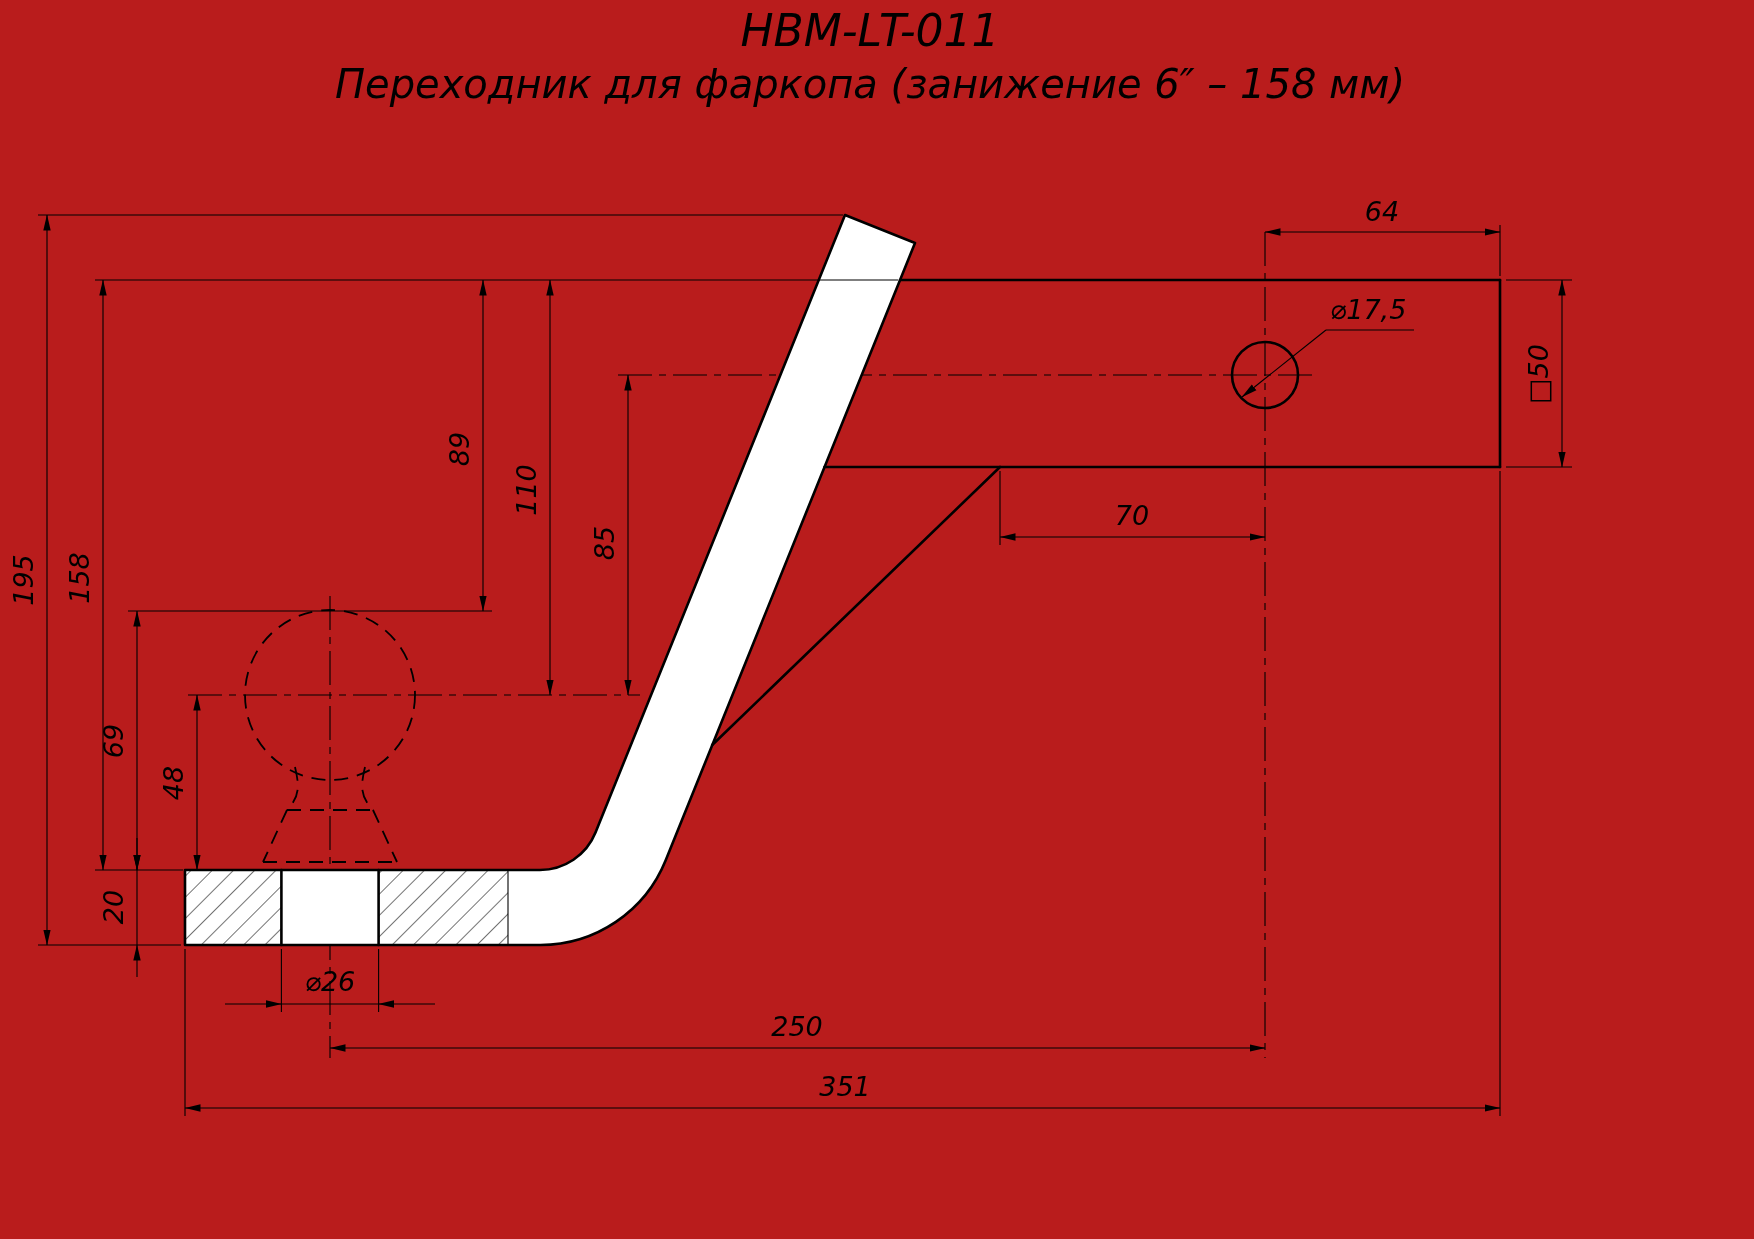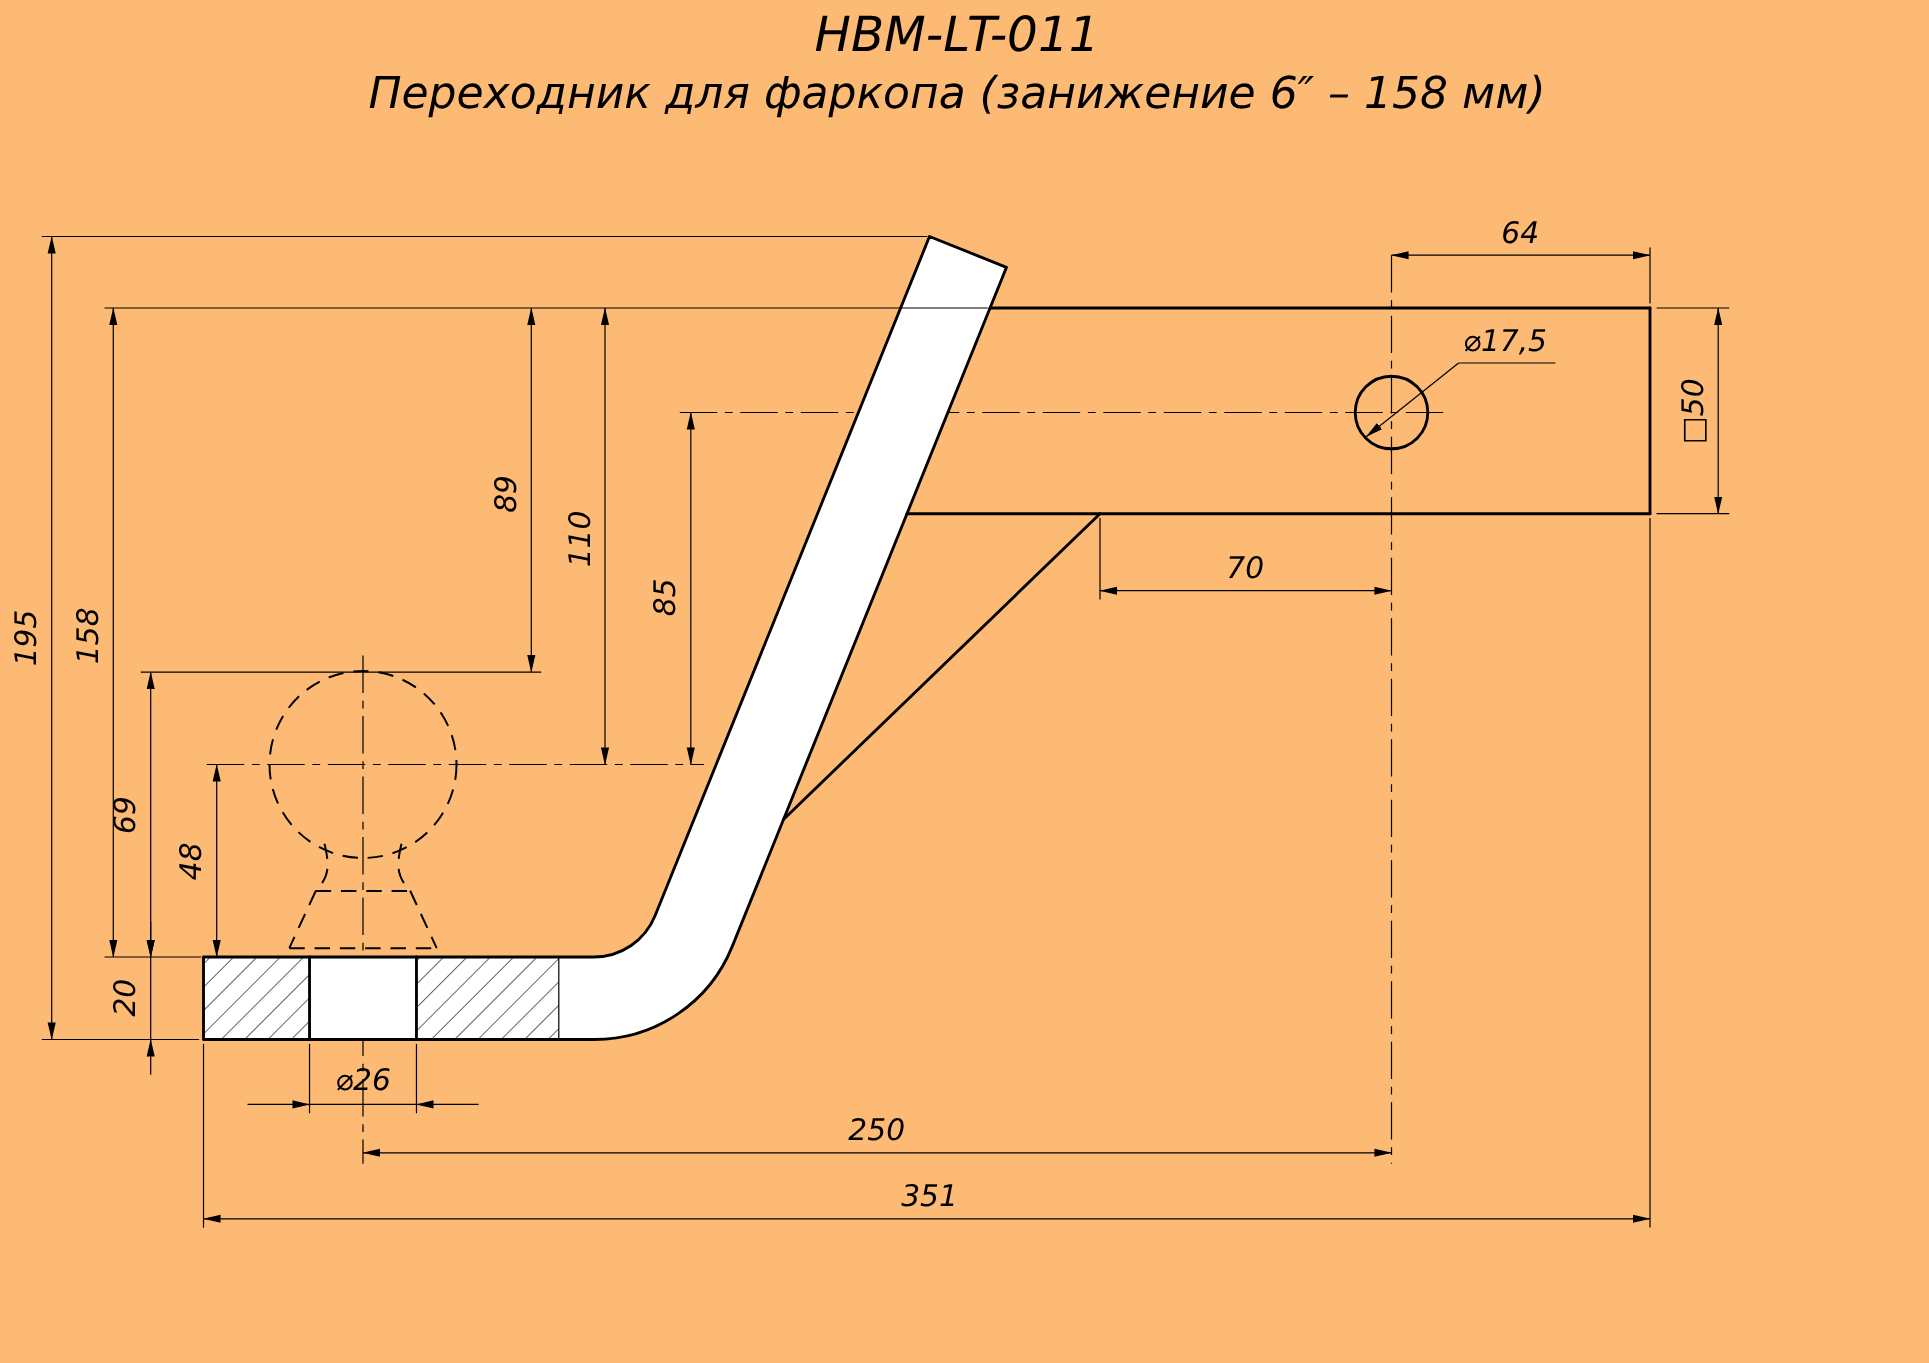--- a/index.html
+++ b/index.html
@@ -1,19 +1,19 @@
 <!DOCTYPE html>
 <html><head>
 <meta charset="utf-8">
 <style>
   html,body{margin:0;padding:0;background:#ffffff;}
   .page{
     position:relative;
     width:1754px;height:1239px;
-    background:#fdba74;
+    background:#b91c1c;
     font-family:"DejaVu Sans", sans-serif;
     overflow:hidden;
   }
   svg{display:block;}
   
   .o   {stroke:#000;stroke-width:2.6;fill:none;stroke-linecap:round;stroke-linejoin:round;}
   .of  {stroke:#000;stroke-width:2.6;fill:#fff;stroke-linejoin:round;}
   .t   {stroke:#000;stroke-width:1.1;fill:none;}
   .dash{stroke:#000;stroke-width:1.8;fill:none;stroke-dasharray:14 9;stroke-linecap:butt;}
   .cl  {stroke:#000;stroke-width:1.1;fill:none;stroke-dasharray:34 7 7 7;}

